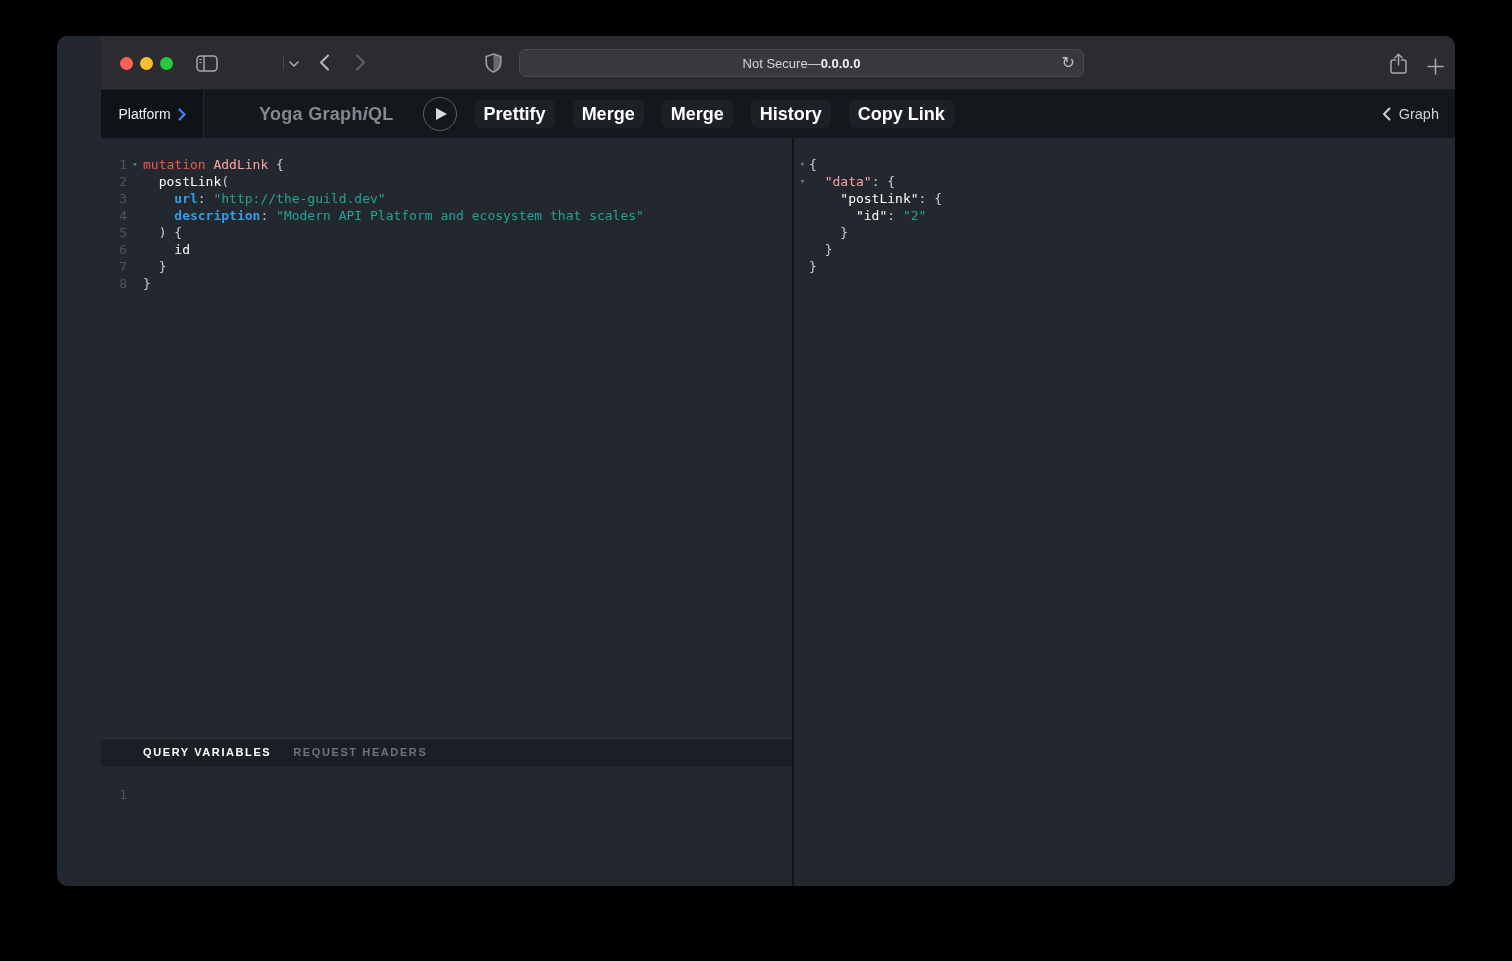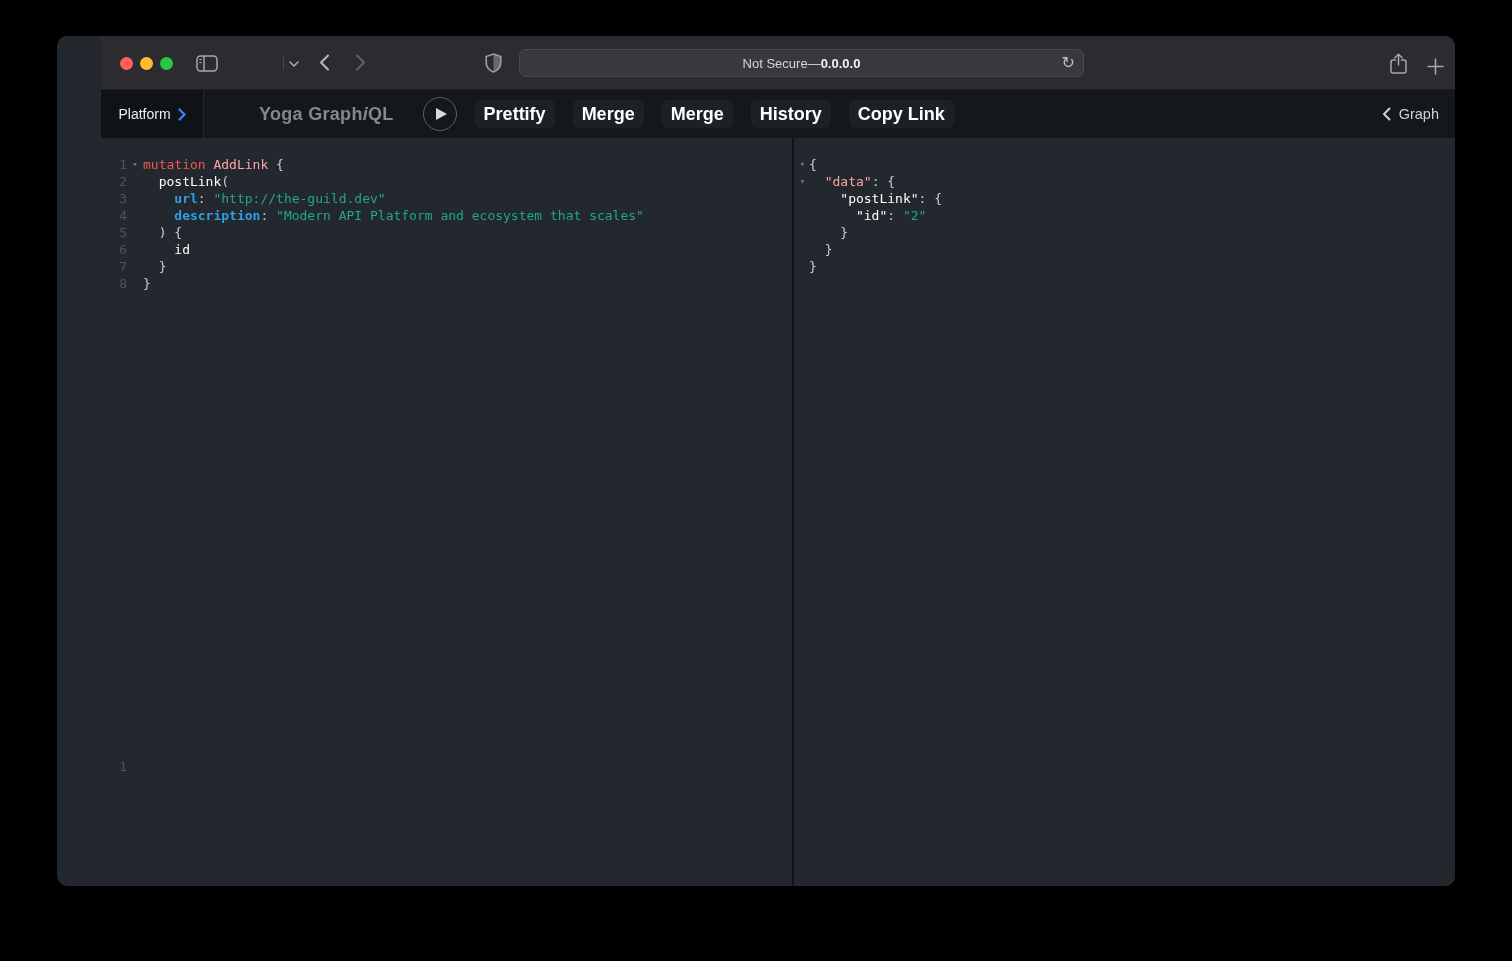--- a/index.html
+++ b/index.html
@@ -187,20 +187,24 @@
       <div class="code-area query-code">
           <div class="code-line"><span class="ln">1</span><span class="fold">▾</span><span><span class="tok-keyword">mutation</span><span class="tok-plain"> </span><span class="tok-def">AddLink</span><span class="tok-punct"> {</span></span></div>
           <div class="code-line"><span class="ln">2</span><span class="fold"></span><span><span class="tok-plain">  </span><span class="tok-prop">postLink</span><span class="tok-punct">(</span></span></div>
           <div class="code-line"><span class="ln">3</span><span class="fold"></span><span><span class="tok-plain">    </span><span class="tok-attr">url</span><span class="tok-punct">: </span><span class="tok-str">"http://the-guild.dev"</span></span></div>
           <div class="code-line"><span class="ln">4</span><span class="fold"></span><span><span class="tok-plain">    </span><span class="tok-attr">description</span><span class="tok-punct">: </span><span class="tok-str">"Modern API Platform and ecosystem that scales"</span></span></div>
           <div class="code-line"><span class="ln">5</span><span class="fold"></span><span><span class="tok-punct">  ) {</span></span></div>
           <div class="code-line"><span class="ln">6</span><span class="fold"></span><span><span class="tok-plain">    </span><span class="tok-prop">id</span></span></div>
           <div class="code-line"><span class="ln">7</span><span class="fold"></span><span><span class="tok-punct">  }</span></span></div>
           <div class="code-line"><span class="ln">8</span><span class="fold"></span><span><span class="tok-punct">}</span></span></div>
         </div>
+      <div class="tabbar">
+          <span class="tab active">QUERY VARIABLES</span>
+          <span class="tab inactive">REQUEST HEADERS</span>
+        </div>
       <div class="vars-area">
         <span class="ln">1</span>
       </div>
     </div>
     <div class="divider"></div>
     <div class="right-pane">
       <div class="code-area resp-code">
           <div class="code-line"><span class="fold">▾</span><span><span class="tok-punct">{</span></span></div>
           <div class="code-line"><span class="fold">▾</span><span><span class="tok-plain">  </span><span class="tok-def">"data"</span><span class="tok-punct">: </span><span class="tok-punct">{</span></span></div>
           <div class="code-line"><span class="fold"></span><span><span class="tok-plain">    </span><span class="tok-prop">"postLink"</span><span class="tok-punct">: </span><span class="tok-punct">{</span></span></div>

